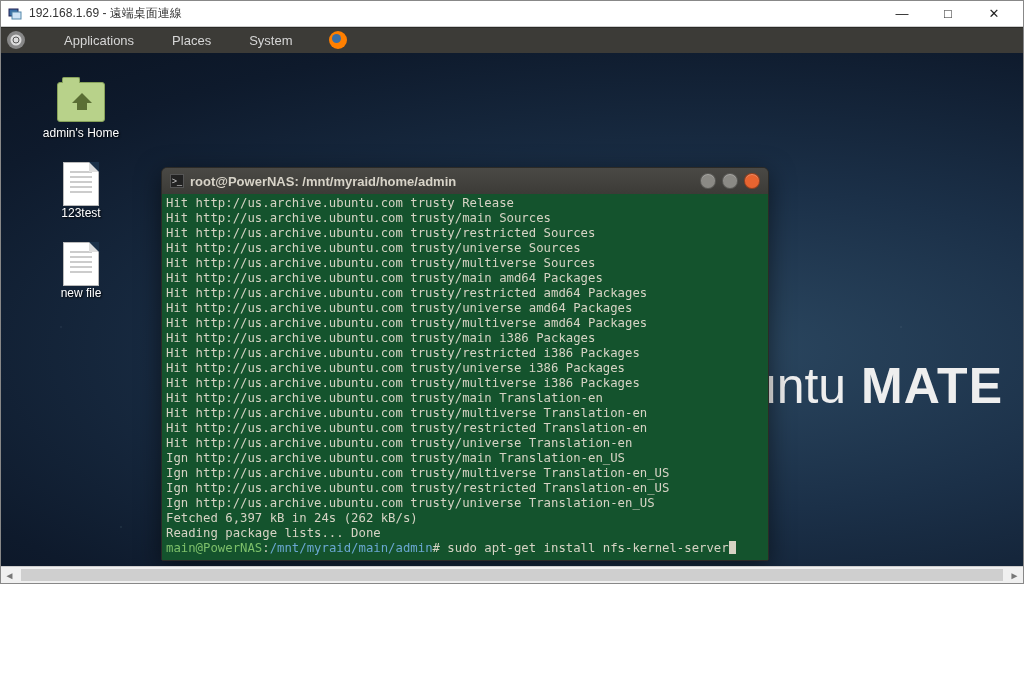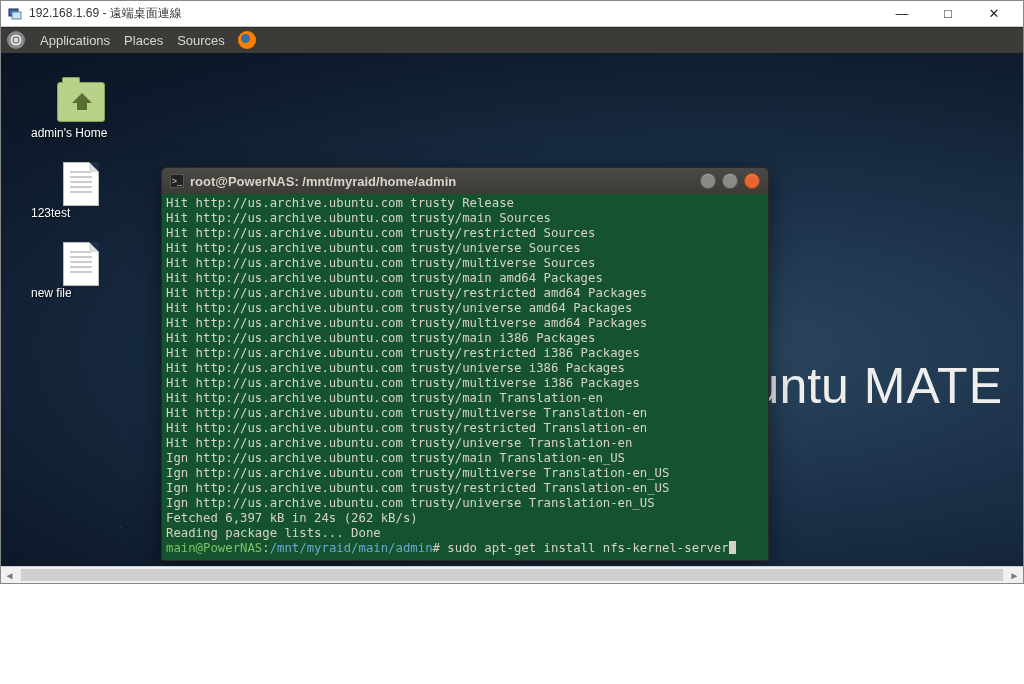--- a/index.html
+++ b/index.html
@@ -10,45 +10,45 @@
   .host-titlebar { height: 26px; background: #fff; display:flex; align-items:center; padding:0 6px; border-bottom:1px solid #ccc; font-size:12px; color:#333; }
   .host-titlebar .icon { width:16px; height:16px; margin-right:6px; display:flex; align-items:center; justify-content:center; }
   .host-titlebar .spacer { flex:1; }
   .host-controls { display:flex; height:100%; }
   .host-controls .btn { width:46px; display:flex; align-items:center; justify-content:center; font-size:13px; color:#222; }
 
   
   .viewport { flex:1; position:relative; background: radial-gradient(ellipse 140% 100% at 70% 60%, #2b4760 0%, #1b3048 30%, #0e1a2c 60%, #050a14 100%); overflow:hidden; }
 
   
-  .mate-panel { position:absolute; top:0; left:0; right:0; height:26px; background:#3c3b37; color:#d6d6d6; display:flex; align-items:center; padding:0 6px; font-size:13px; box-shadow: 0 1px 0 #2a2926 inset; }
+  .mate-panel { position:absolute; top:0; left:0; right:0; height:26px; background:#3c3b37; color:#d6d6d6; display:flex; align-items:center; padding:0 6px; font-size:13px; box-shadow: 0 1px 0 #2a2926 inset; gap: 24px; }
   .mate-panel .mate-logo { width:18px; height:18px; border-radius:50%; background:#888; margin-right:8px; display:flex; align-items:center; justify-content:center;}
   .mate-panel .menu { padding:0 7px; cursor:pointer; }
   .mate-panel .ff { width:18px; height:18px; margin-left:6px; background:#ff7f00; border-radius:50%; position:relative;}
   .mate-panel .ff:after{ content:""; position:absolute; left:3px; top:3px; width:9px; height:9px; border-radius:50%; background:#3a6ea5;}
 
   
   .desktop-icons { position:absolute; top:55px; left:30px; width:110px; }
-  .dicon { width:100px; margin-bottom:22px; cursor:pointer; }
+  .dicon { width:100px; text-align:center; margin-bottom:22px; cursor:pointer; }
   .dicon .glyph { width:48px; height:40px; margin:0 auto 4px; position:relative; }
   .folder-glyph { background:#b8d28a; border-radius:3px; border:1px solid #87a25a; position:relative;}
   .folder-tab{ position:absolute; top:-6px; left:4px; width:18px; height:6px; background:#b8d28a; border:1px solid #87a25a; border-bottom:none; border-radius:2px 2px 0 0;}
   .home-mark{position:absolute; left:14px; top:10px; width:0;height:0;border-left:10px solid transparent;border-right:10px solid transparent;border-bottom:10px solid #5a6e34;}
   .home-mark:after{content:"";position:absolute;left:-5px;top:9px;width:10px;height:8px;background:#5a6e34;}
   .doc-glyph { width:36px; height:44px; background:#fff; border:1px solid #bbb; margin:0 auto; position:relative;}
   .doc-glyph:before{content:"";position:absolute;top:8px;left:6px;right:6px;height:2px;background:#ccc; box-shadow:0 5px 0 #ccc,0 10px 0 #ccc,0 15px 0 #ccc,0 20px 0 #ccc;}
   .doc-glyph .fold{position:absolute;top:-1px;right:-1px;width:0;height:0;border-top:10px solid #1b3048; border-left:10px solid #ddd;}
   .dicon .label { color:#fff; font-size:12px; text-shadow: 1px 1px 2px #000; }
 
   
   .brand { position:absolute; right:20px; bottom:100px; display:flex; align-items:center; color:#fff;}
   .brand .circle{ width:160px; height:160px; border-radius:50%; background:#87a556; display:flex; align-items:center; justify-content:center; margin-right:10px;}
   .brand svg { width:110px; height:110px; }
   .brand .text { font-size:50px; color:#eee; }
-  .brand .text .mate{ font-weight:400; letter-spacing:1px;}
+  .brand .text .mate{ font-weight:700; letter-spacing:1px;}
 
   
   .termwin { position:absolute; left:160px; top:140px; width:608px; background:#3a3935; border-radius:6px 6px 2px 2px; box-shadow: 0 6px 24px rgba(0,0,0,.5); overflow:hidden; border:1px solid #2b2a27;}
   .term-titlebar{ height:26px; background:linear-gradient(#4a4945,#3c3b37); display:flex; align-items:center; padding:0 8px; color:#d7d3c8; font-size:13px;}
   .term-titlebar .tt-icon{ width:14px;height:14px;background:#222;border:1px solid #555;margin-right:6px;display:flex;align-items:center;justify-content:center;font-size:9px;color:#ccc;}
   .term-titlebar .tt-title{ font-weight:bold;}
   .term-titlebar .tt-sp{flex:1;}
   .term-titlebar .wbtn{ width:16px;height:16px;border-radius:50%;margin-left:6px; border:1px solid rgba(0,0,0,.35); box-shadow:inset 0 1px 0 rgba(255,255,255,.25);}
   .wbtn.min{background:#8b8a85;} .wbtn.max{background:#8b8a85;} .wbtn.close{background:#e86430;}
   .term-menu{ height:22px; background:#3c3b37; display:flex; align-items:center; padding:0 6px; color:#d7d3c8; font-size:12px; border-bottom:1px solid #2a2926;}
@@ -95,21 +95,21 @@
 
     <div class="mate-panel">
       <span class="mate-logo">
         <svg width="12" height="12" viewBox="0 0 24 24">
             <circle cx="12" cy="12" r="11" fill="#ddd"></circle>
             <circle cx="12" cy="12" r="6" fill="none" stroke="#555" stroke-width="2"></circle>
           </svg>
       </span>
       <span class="menu">Applications</span>
       <span class="menu">Places</span>
-      <span class="menu">Sources</span>
+      <span class="menu">System</span>
       <span class="ff"></span>
     </div>
 
     <div class="desktop-icons">
       <div class="dicon">
         <div class="glyph folder-glyph">
             <div class="folder-tab"></div>
             <div class="home-mark"></div>
           </div>
         <div class="label">admin's Home</div>

